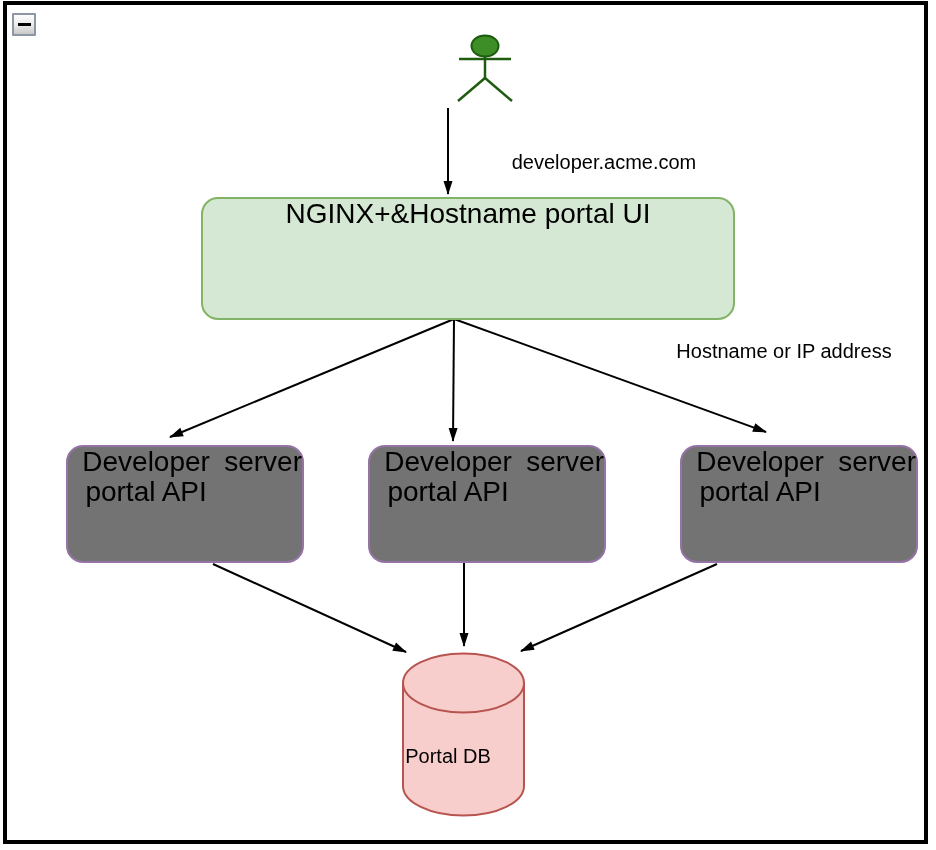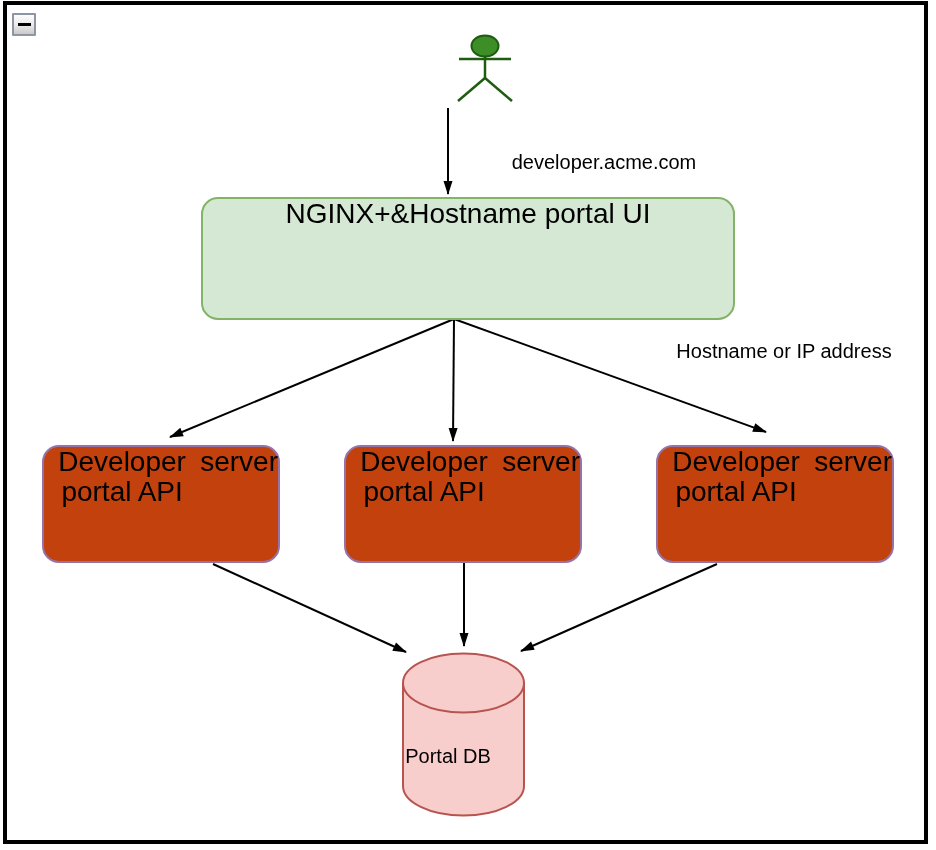--- a/index.html
+++ b/index.html
@@ -24,21 +24,21 @@
     position:absolute; box-sizing:border-box; border-radius:17px;
     display:flex; flex-direction:row; align-items:flex-start; justify-content:center;
     text-align:center; font-size:28px; line-height:30px;
   }
   .node-nginx {
     left:201px; top:197px; width:534px; height:123px;
     background:#d5e8d4; border:2px solid #82b366;
   }
   .node-api {
     width:238px; height:118px; top:445px;
-    background:#c2410c; border:2px solid #9673a6;
+    background:#737373; border:2px solid #9673a6;margin-left:24px;
   }
   .node-api.pos-left   { left:42px;  }
   .node-api.pos-center { left:344px; }
   .node-api.pos-right  { left:656px; }
   .edge-label {
     position:absolute; white-space:nowrap; font-size:20px;
     transform:translate(-50%,-50%);
   }
   .label-domain   { left:604px; top:162px; }
   .label-hostname { left:747px; top:351px;margin-left:37px; }

